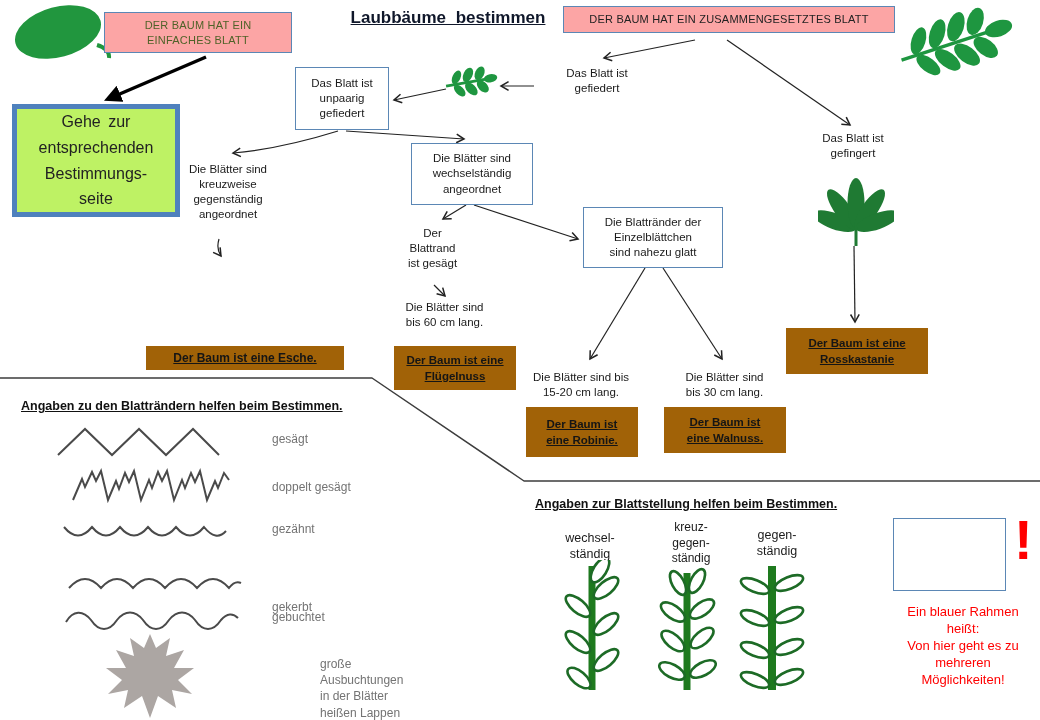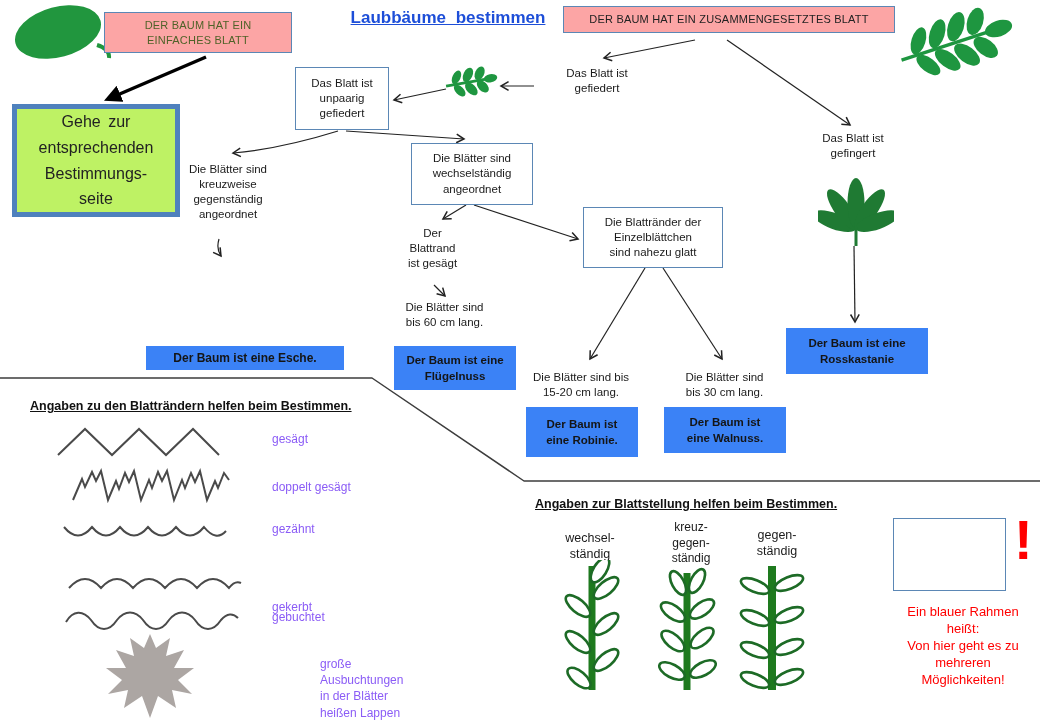--- a/index.html
+++ b/index.html
@@ -5,27 +5,27 @@
   html,body{margin:0;padding:0;background:#fff;}
   .stage{position:relative;width:1040px;height:720px;background:#ffffff;overflow:hidden;
          font-family:"Liberation Sans",sans-serif;color:#1a1a1a;}
   .abs{position:absolute;}
   .pre{white-space:pre-line;}
   .lbl{font-size:11.5px;line-height:1.3;text-align:center;}
   .fbox{border:1.5px solid #5b87b5;background:#fff;display:flex;align-items:center;justify-content:center;
         font-size:11.5px;line-height:1.32;text-align:center;box-sizing:border-box;}
   .gbox{border:1.5px solid #5b87b5;background:#fca5a5;display:flex;align-items:center;justify-content:center;
         font-size:11px;line-height:1.35;text-align:center;box-sizing:border-box;letter-spacing:.2px;}
-  .rbox{background:#3b82f6;display:flex;align-items:center;justify-content:center;font-size:11.5px;
-        font-weight:bold;text-align:center;line-height:1.4;box-sizing:border-box;color:#151515;}
+  .rbox{background:#a16207;display:flex;align-items:center;justify-content:center;font-size:11.5px;
+        font-weight:bold;text-decoration:underline;text-align:center;line-height:1.4;box-sizing:border-box;color:#151515;}
   .hdr{font-size:12.5px;font-weight:bold;text-decoration:underline;color:#111;}
-  .title{font-size:17px;font-weight:bold;text-decoration:underline;color:#1d4ed8;text-align:center;word-spacing:5px;}
+  .title{font-size:17px;font-weight:bold;text-decoration:underline;color:#0f172a;text-align:center;word-spacing:5px;}
   .goto{border:5px solid #4f81bd;background:#bef264;display:flex;align-items:center;justify-content:center;
         font-size:16px;line-height:1.6;text-align:center;box-sizing:border-box;word-spacing:3px;color:#222;}
-  .edgelbl{font-size:12px;line-height:1.35;color:#8b5cf6;text-align:left;}
+  .edgelbl{font-size:12px;line-height:1.35;color:#737373;text-align:left;}
   .red{color:#ff0000;}
   .notebox{border:1.5px solid #5b87b5;background:#fff;box-sizing:border-box;}
   svg{display:block;}
 </style>
 </head>
 <body>
 
 <div class="stage">
 
   <svg class="abs" style="left:0;top:0;" width="1040" height="720" viewBox="0 0 1040 720">
@@ -140,21 +140,21 @@
   <div class="abs rbox" style="left:146px;top:346px;width:198px;height:24px;font-size:12px;">Der Baum ist eine Esche.</div>
   <div class="abs rbox pre" style="left:394px;top:346px;width:122px;height:44px;">Der Baum ist eine
 Flügelnuss</div>
   <div class="abs rbox pre" style="left:526px;top:407px;width:112px;height:50px;">Der Baum ist
 eine Robinie.</div>
   <div class="abs rbox pre" style="left:664px;top:407px;width:122px;height:46px;">Der Baum ist
 eine Walnuss.</div>
   <div class="abs rbox pre" style="left:786px;top:328px;width:142px;height:46px;">Der Baum ist eine
 Rosskastanie</div>
 
-  <div class="abs hdr" style="left:30px;top:399px;">Angaben zu den Blatträndern helfen beim Bestimmen.</div>
+  <div class="abs hdr" style="left:21px;top:399px;">Angaben zu den Blatträndern helfen beim Bestimmen.</div>
 
   <svg class="abs" style="left:55px;top:424px;" width="170" height="36" viewBox="0 0 170 36">
     <path d="M3,31 L30,5 L57,31 L84,5 L111,31 L138,5 L164,31" fill="none" stroke="#4a4a4a" stroke-width="2"></path>
   </svg>
   <div class="abs edgelbl" style="left:272px;top:431px;">gesägt</div>
 
   <svg class="abs" style="left:70px;top:466px;" width="162" height="40" viewBox="0 0 162 40">
     <path d="M3,34 L12,13 L15,21 L22,6 L26,15 L31,5 L38,34 L46,15 L49,23 L55,7 L59,16 L64,5 L71,34 L79,14 L82,22 L88,6 L92,15 L97,5 L104,34 L112,14 L115,22 L121,7 L125,16 L130,5 L137,34 L145,15 L148,22 L154,7 L159,14" fill="none" stroke="#4a4a4a" stroke-width="2"></path>
   </svg>
   <div class="abs edgelbl" style="left:272px;top:479px;">doppelt gesägt</div>

